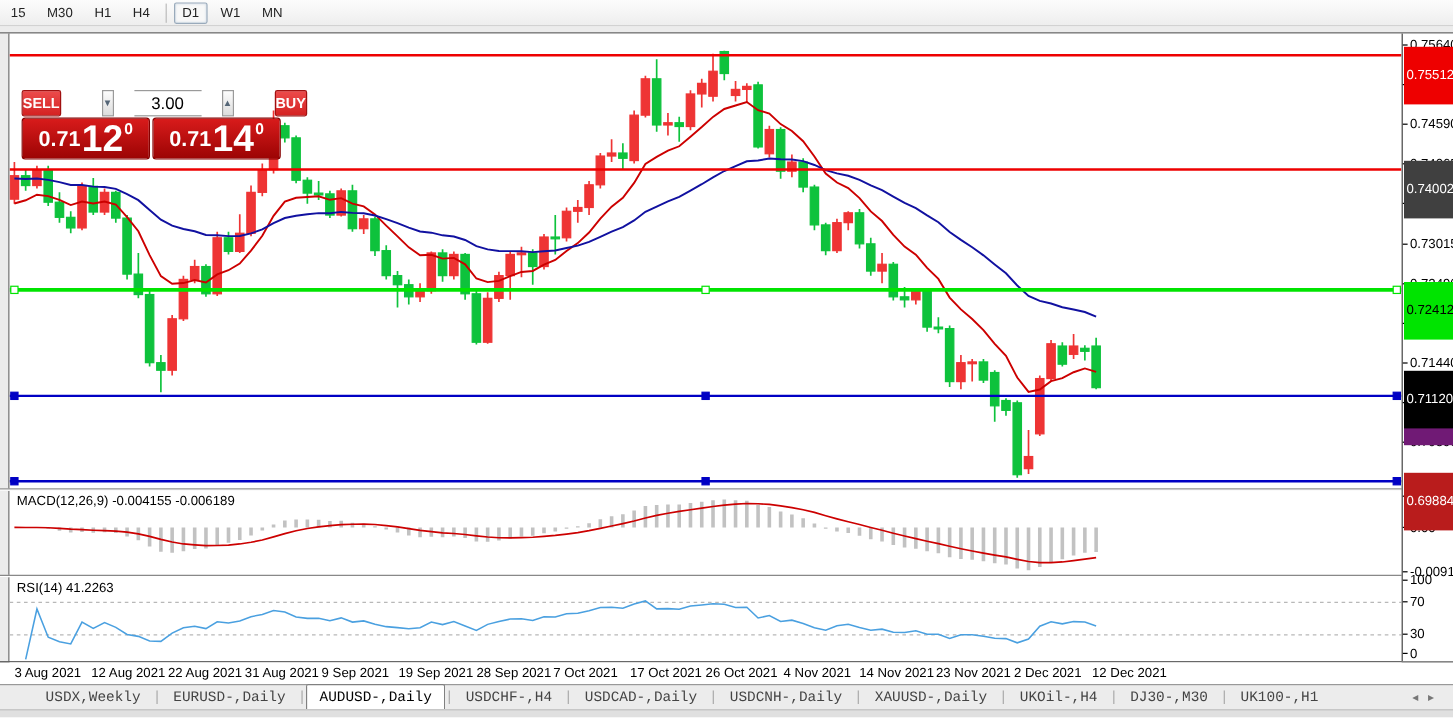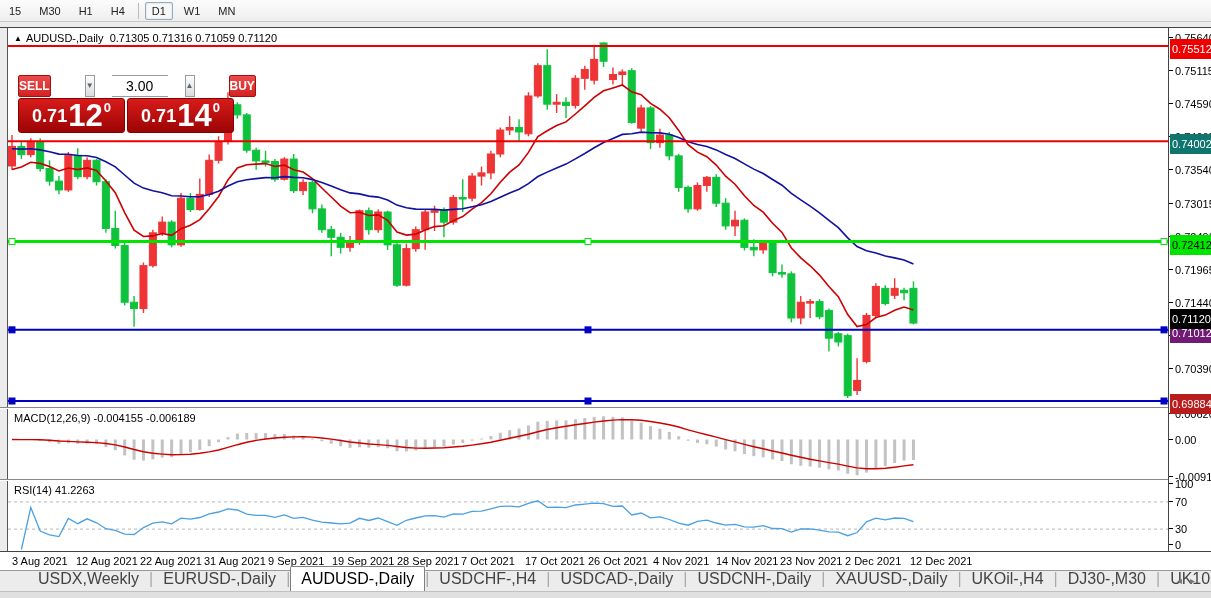--- a/index.html
+++ b/index.html
@@ -31,30 +31,30 @@
   .pane svg { position:absolute; left:0; top:0; }
   .pane-label { position:absolute; left:6px; top:3px; font-size:11px; color:#000; white-space:nowrap; z-index:5; }
 
   #chart-header { position:absolute; left:6px; top:4px; font-size:11px; color:#000; z-index:6; white-space:nowrap; }
   #chart-header .tri { font-size:8px; vertical-align:1px; margin-right:4px; }
 
   
   #axis { position:absolute; left:1168px; top:28px; width:43px; height:523px; background:#fff; border-left:1px solid #444; }
   .ytick { position:absolute; left:6px; font-size:11px; color:#000; transform:translateY(-6px); white-space:nowrap; }
   .ytick .dash { position:absolute; left:-6px; top:5px; width:4px; height:1px; background:#000; }
-  .hl-label { position:absolute; left:1px; width:41px; font-size:11px; text-align:left; padding:4px 2px;
+  .hl-label { position:absolute; left:1px; width:41px; font-size:11px; text-align:left; padding:18px 2px;
               transform:translateY(-7px); z-index:4; white-space:nowrap; }
 
   
   #date-axis { position:absolute; left:8px; top:552px; width:1160px; height:18px; background:#fff; overflow:hidden; }
   .dlabel { position:absolute; top:3px; font-size:11px; color:#000; white-space:nowrap; }
 
   
   #tabbar { position:absolute; left:0; top:570px; width:1211px; height:21px; background:#ececec;
-            border-top:1px solid #999; display:flex; align-items:flex-end; padding-left:28px; font-size:16px; color:#444; }
+            border-top:1px solid #999; display:flex; align-items:flex-end; padding-left:28px; font-size:12px; color:#444;font-family:Liberation Mono, monospace; }
   .tab { padding:2px 10px 3px 10px; cursor:default; white-space:nowrap; }
   .tab.active { background:#fff; border:1px solid #808080; border-bottom:none; border-radius:2px 2px 0 0;
                 color:#000; padding-top:3px; }
   .tab-sep { color:#aaa; padding-bottom:3px; }
   #tab-arrows { position:absolute; right:8px; top:575px; font-size:10px; color:#777; letter-spacing:8px; }
   #statusstrip { position:absolute; left:0; top:591px; width:1211px; height:7px; background:#e0e0e0; border-top:1px solid #c0c0c0; }
 
   
   #trade-panel { position:absolute; left:10px; top:47px; z-index:10; width:218px; }
   #tp-row { display:flex; height:22px;gap:17px; }
@@ -88,27 +88,20 @@
       <div class="tfsep"></div>
       <div class="tfbtn active">D1</div>
       <div class="tfbtn">W1</div>
       <div class="tfbtn">MN</div>
     </div>
   <div id="gapstrip"></div>
   <div id="topborder"></div>
   <div id="leftstrip"></div>
 
   <div class="pane" id="main-pane">
-    <div id="chart-header">
-      <span class="tri">▲</span><span>AUDUSD-,Daily</span>&nbsp;
-      <span>0.71305</span>
-      <span>0.71316</span>
-      <span>0.71059</span>
-      <span>0.71120</span>
-    </div>
     <svg id="main-svg" width="1160" height="379">
         <g>
           <line x1="4" y1="107.06896000000013" x2="4" y2="141.76295999999982" stroke="#ee3434" stroke-width="1.4"></line>
           <rect x="0.5" y="118.42336000000029" width="7" height="19.554799999999943" fill="#ee3434" stroke="#ee3434"></rect>
           <line x1="13.39" y1="113.37696000000014" x2="13.39" y2="131.0393600000003" stroke="#0ec23c" stroke-width="1.4"></line>
           <rect x="9.89" y="118.42336000000029" width="7" height="8.200399999999803" fill="#0ec23c" stroke="#0ec23c"></rect>
           <line x1="22.78" y1="110.22295999999979" x2="22.78" y2="129.1469599999998" stroke="#ee3434" stroke-width="1.4"></line>
           <rect x="19.28" y="113.37696000000014" width="7" height="13.24679999999995" fill="#ee3434" stroke="#ee3434"></rect>
           <line x1="32.17" y1="110.22295999999979" x2="32.17" y2="143.65536000000031" stroke="#0ec23c" stroke-width="1.4"></line>
           <rect x="28.67" y="113.37696000000014" width="7" height="27.12439999999981" fill="#0ec23c" stroke="#0ec23c"></rect>
@@ -466,21 +459,21 @@
       <div class="ytick" style="top: 76.1598px;"><span class="dash"></span>0.74590</div>
       <div class="ytick" style="top: 109.277px;"><span class="dash"></span>0.74065</div>
       <div class="ytick" style="top: 142.394px;"><span class="dash"></span>0.73540</div>
       <div class="ytick" style="top: 175.511px;"><span class="dash"></span>0.73015</div>
       <div class="ytick" style="top: 208.628px;"><span class="dash"></span>0.72490</div>
       <div class="ytick" style="top: 241.745px;"><span class="dash"></span>0.71965</div>
       <div class="ytick" style="top: 274.862px;"><span class="dash"></span>0.71440</div>
       <div class="ytick" style="top: 307.979px;"><span class="dash"></span>0.70915</div>
       <div class="ytick" style="top: 341.096px;"><span class="dash"></span>0.70390</div>
       <div class="hl-label" style="top: 18px; background: rgb(238, 0, 0); color: rgb(255, 255, 255);">0.75512</div>
-      <div class="hl-label" style="top: 113.251px; background: #0f766e; color: rgb(255, 255, 255);">0.74002</div>
+      <div class="hl-label" style="top: 113.251px; background: #404040; color: rgb(255, 255, 255);">0.74002</div>
       <div class="hl-label" style="top: 213.548px; background: rgb(0, 228, 0); color: rgb(0, 0, 0);">0.72412</div>
       <div class="hl-label" style="top: 301.86px; background: #701a75; color: rgb(255, 255, 255);">0.71012</div>
       <div class="hl-label" style="top: 373.014px; background: #b91c1c; color: rgb(255, 255, 255);">0.69884</div>
       <div class="hl-label" style="top: 288.047px; background: rgb(0, 0, 0); color: rgb(255, 255, 255);">0.71120</div>
       <div class="ytick" style="top: 386.138px;"><span class="dash"></span>0.006201</div>
       <div class="ytick" style="top: 411.5px;"><span class="dash"></span>0.00</div>
       <div class="ytick" style="top: 449.116px;"><span class="dash"></span>-0.009197</div>
       <div class="ytick" style="top: 456px;"><span class="dash"></span>100</div>
       <div class="ytick" style="top: 473.9px;"><span class="dash"></span>70</div>
       <div class="ytick" style="top: 501.1px;"><span class="dash"></span>30</div>

